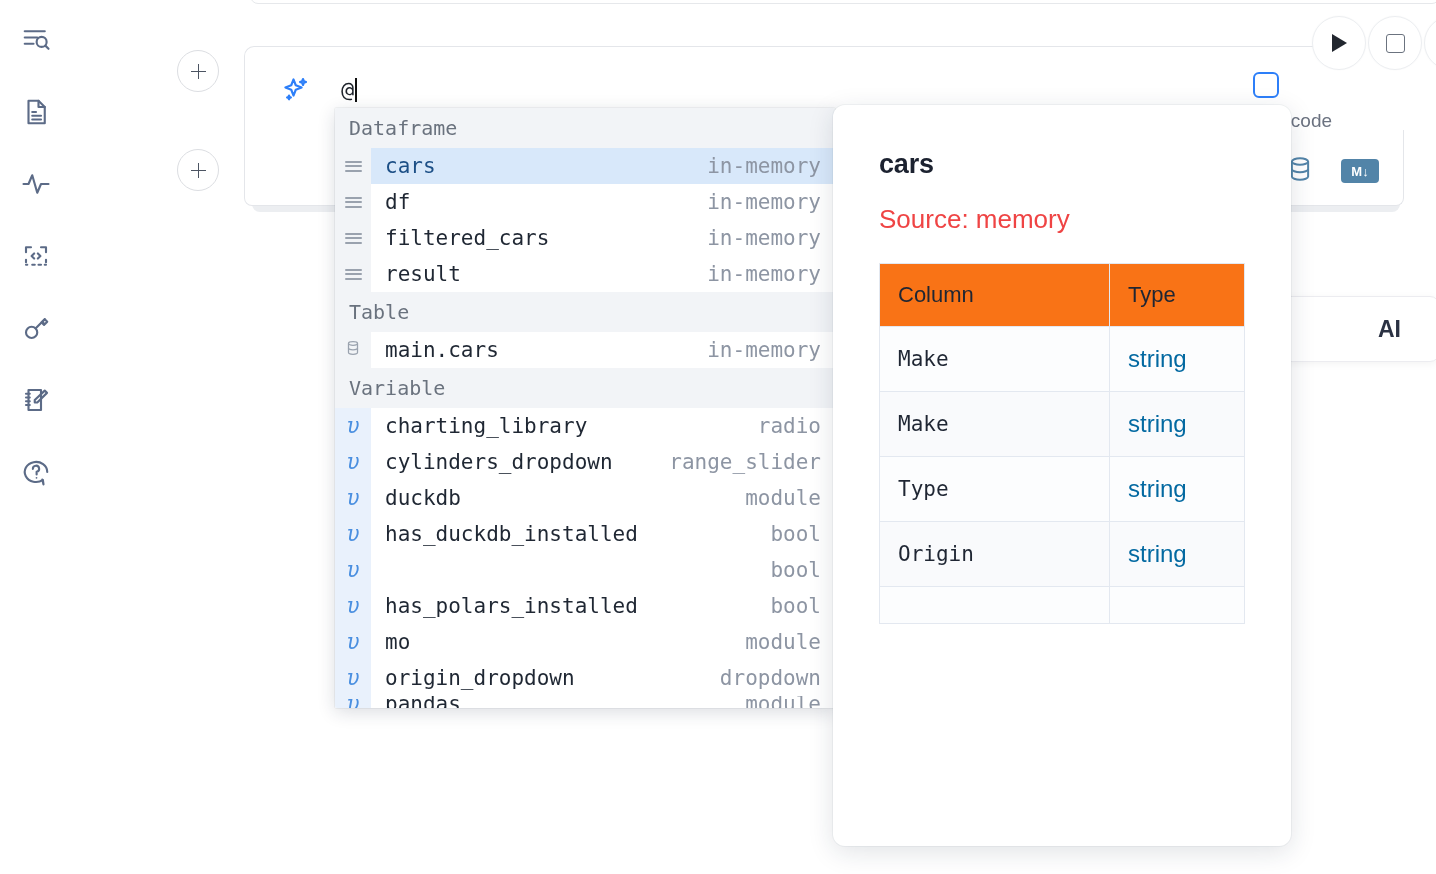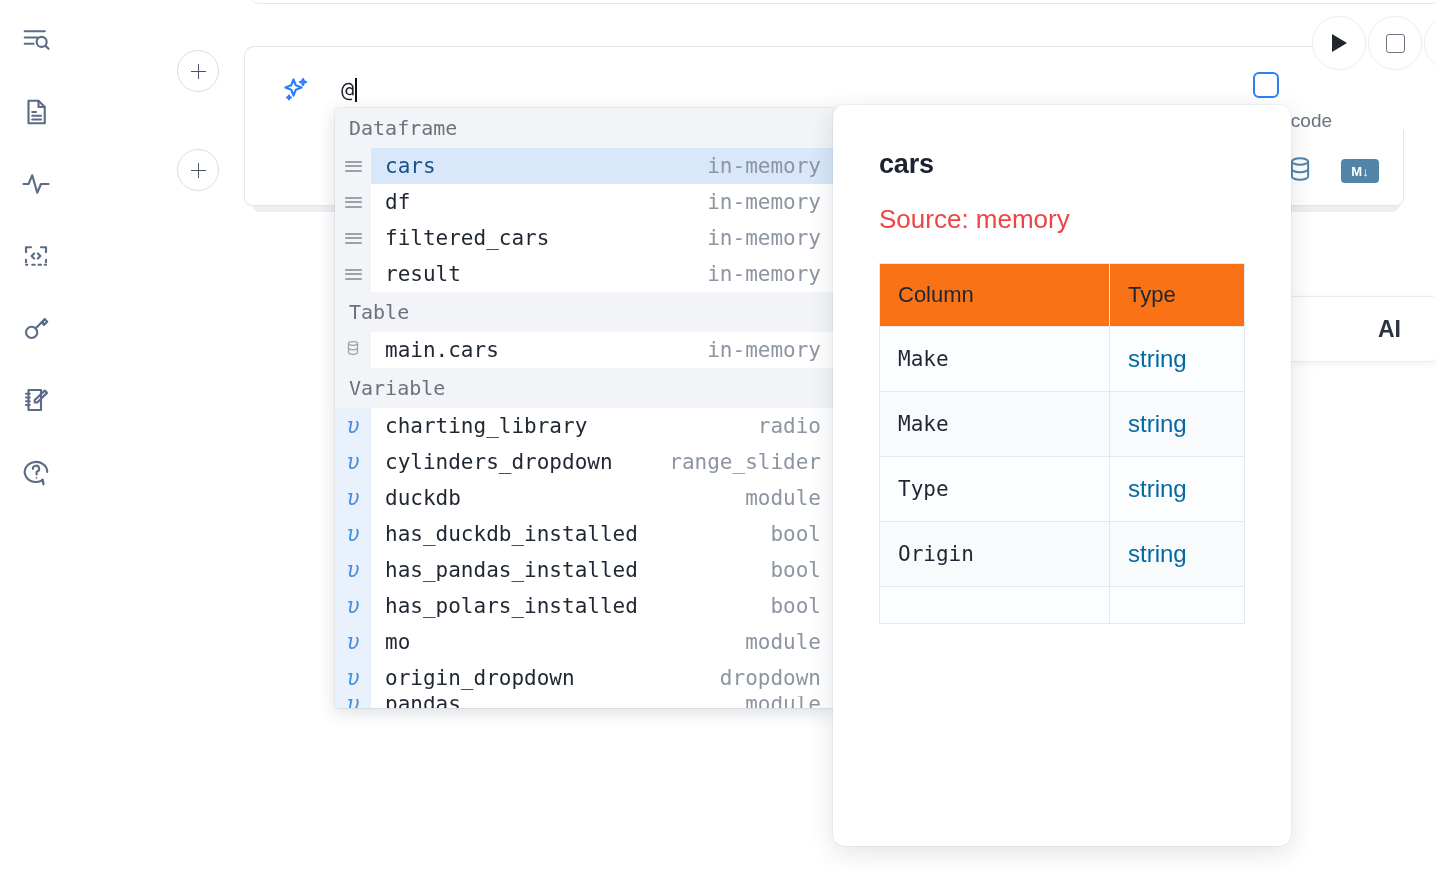--- a/index.html
+++ b/index.html
@@ -412,21 +412,20 @@
       <div class="ac-row var">
         <span class="ic">υ</span>
         <span class="body">
           <span class="nm">has_duckdb_installed</span>
           <span class="ty">bool</span>
         </span>
       </div>
       <div class="ac-row var">
         <span class="ic">υ</span>
         <span class="body">
-          <span class="nm">has_pandas_installed</span>
           <span class="ty">bool</span>
         </span>
       </div>
       <div class="ac-row var">
         <span class="ic">υ</span>
         <span class="body">
           <span class="nm">has_polars_installed</span>
           <span class="ty">bool</span>
         </span>
       </div>

